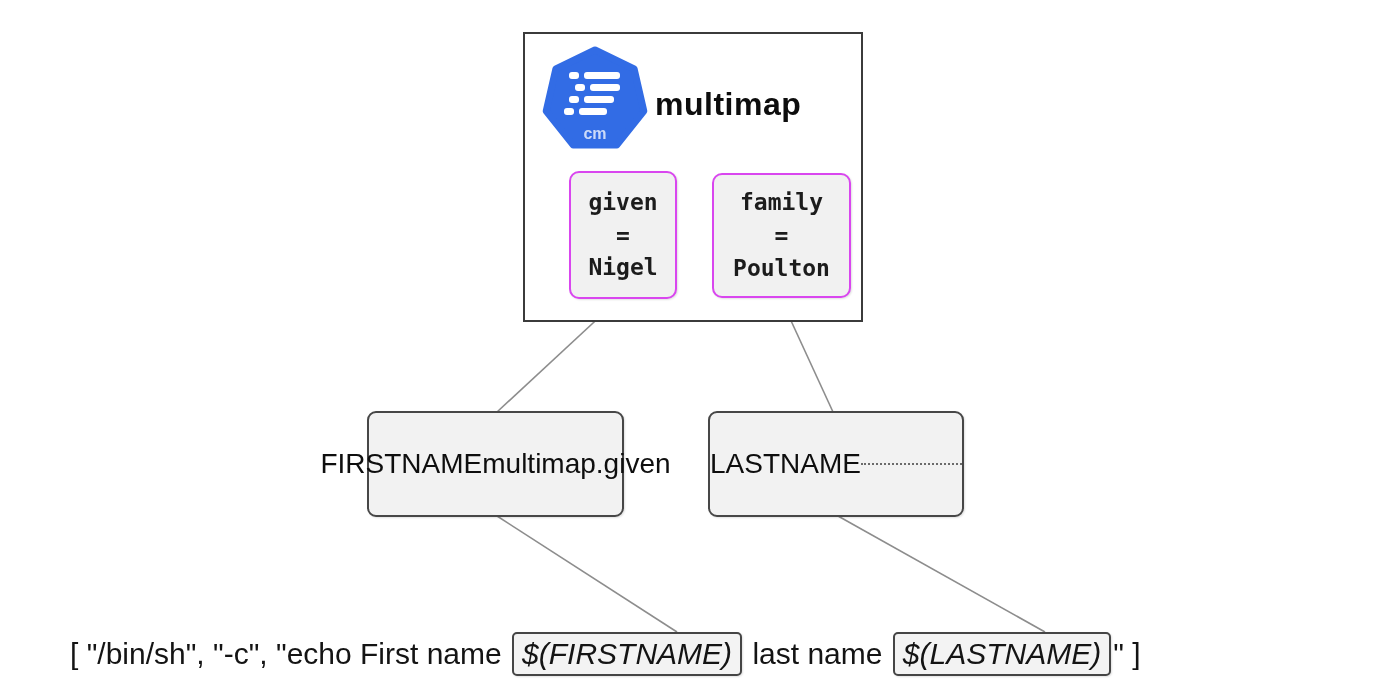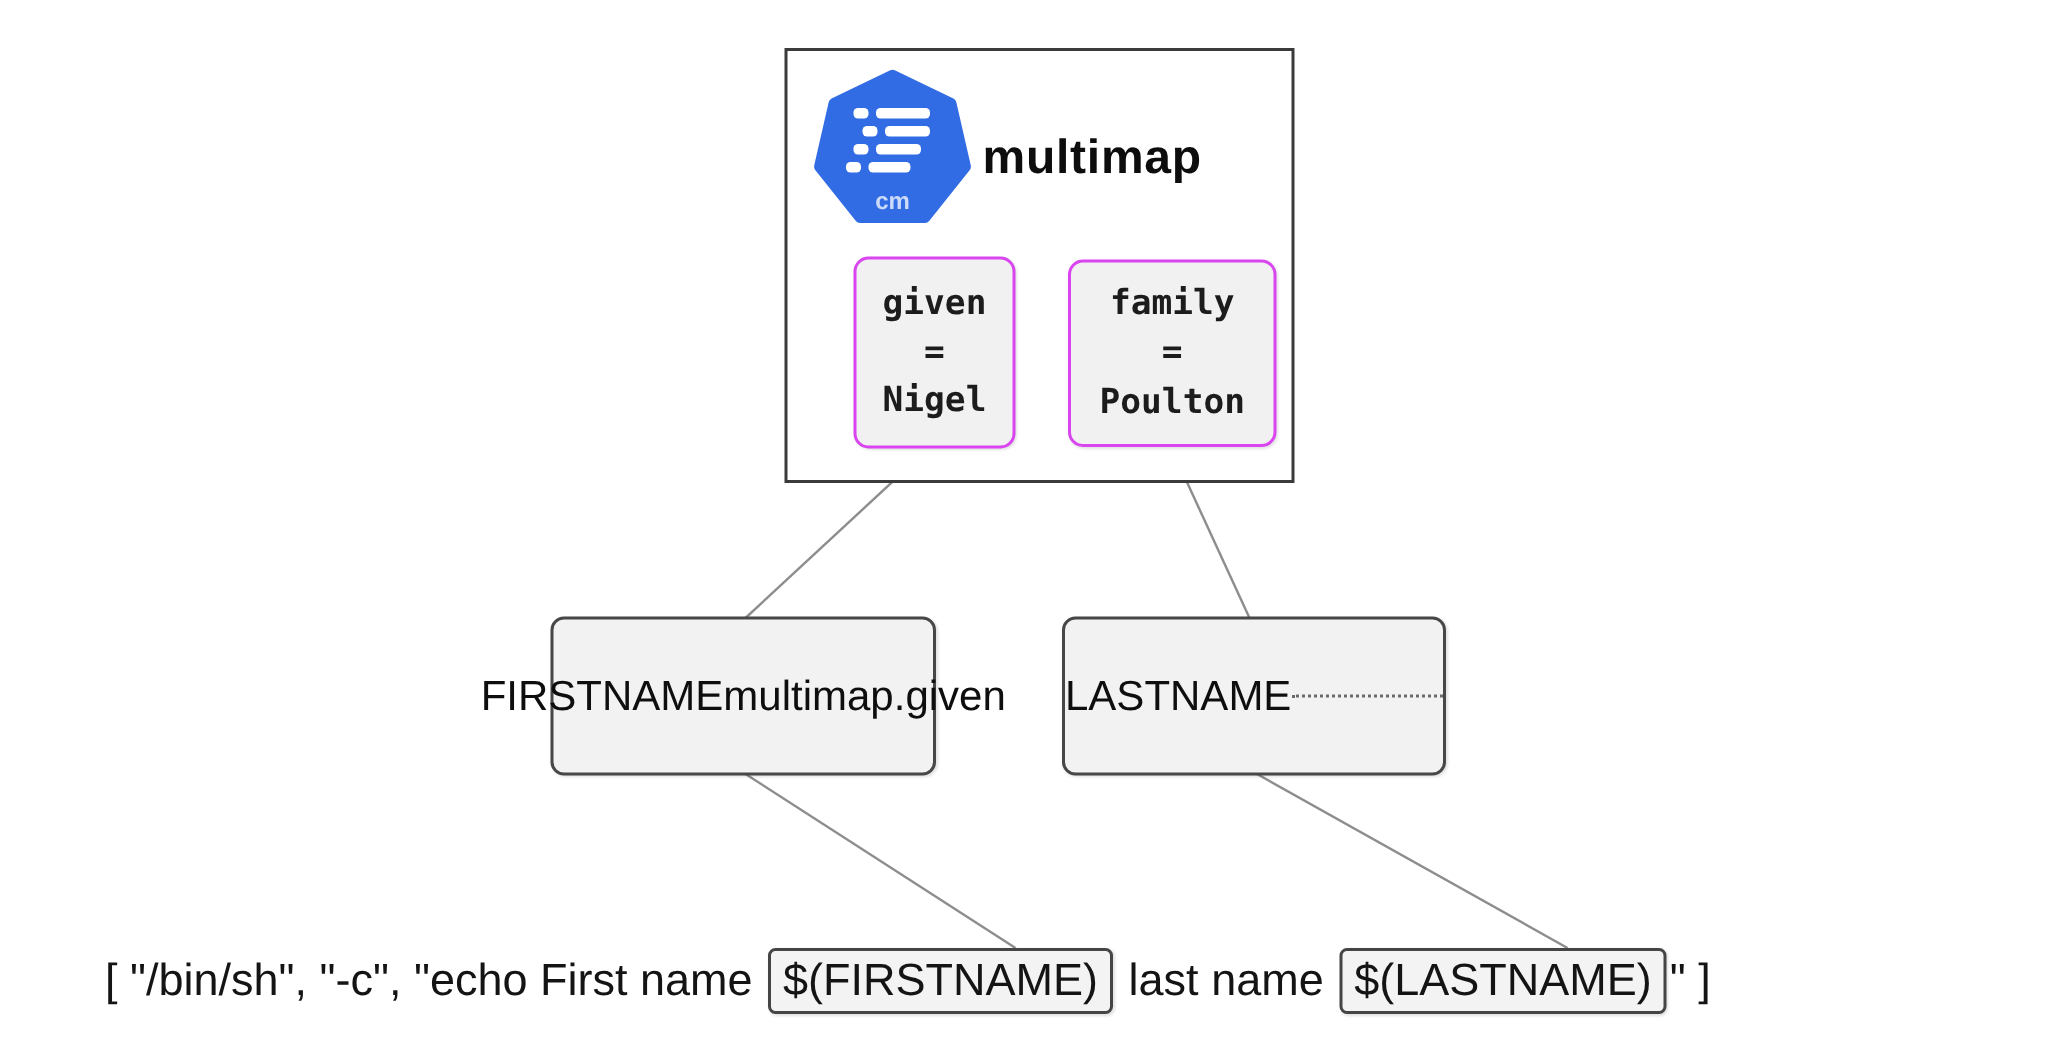--- a/index.html
+++ b/index.html
@@ -54,20 +54,21 @@
   .command{
     position:absolute;left:70px;top:626px;height:56px;
     display:flex;align-items:center;
     font-size:30px;color:#141414;white-space:pre;
   }
   .var-box{
     display:inline-block;
     background:#f3f3f3;border:2px solid #454545;border-radius:5px;
     padding:3px 8px;margin:0 2px;
     box-shadow:1px 1px 2px rgba(0,0,0,0.12);
+    font-style:italic;
   }
 </style>
 </head>
 <body>
 
 <div class="canvas">
 
   <svg class="connectors" viewBox="0 0 1376 699">
     <line x1="620" y1="298" x2="497" y2="412"></line>
     <line x1="781" y1="299" x2="833" y2="412"></line>

